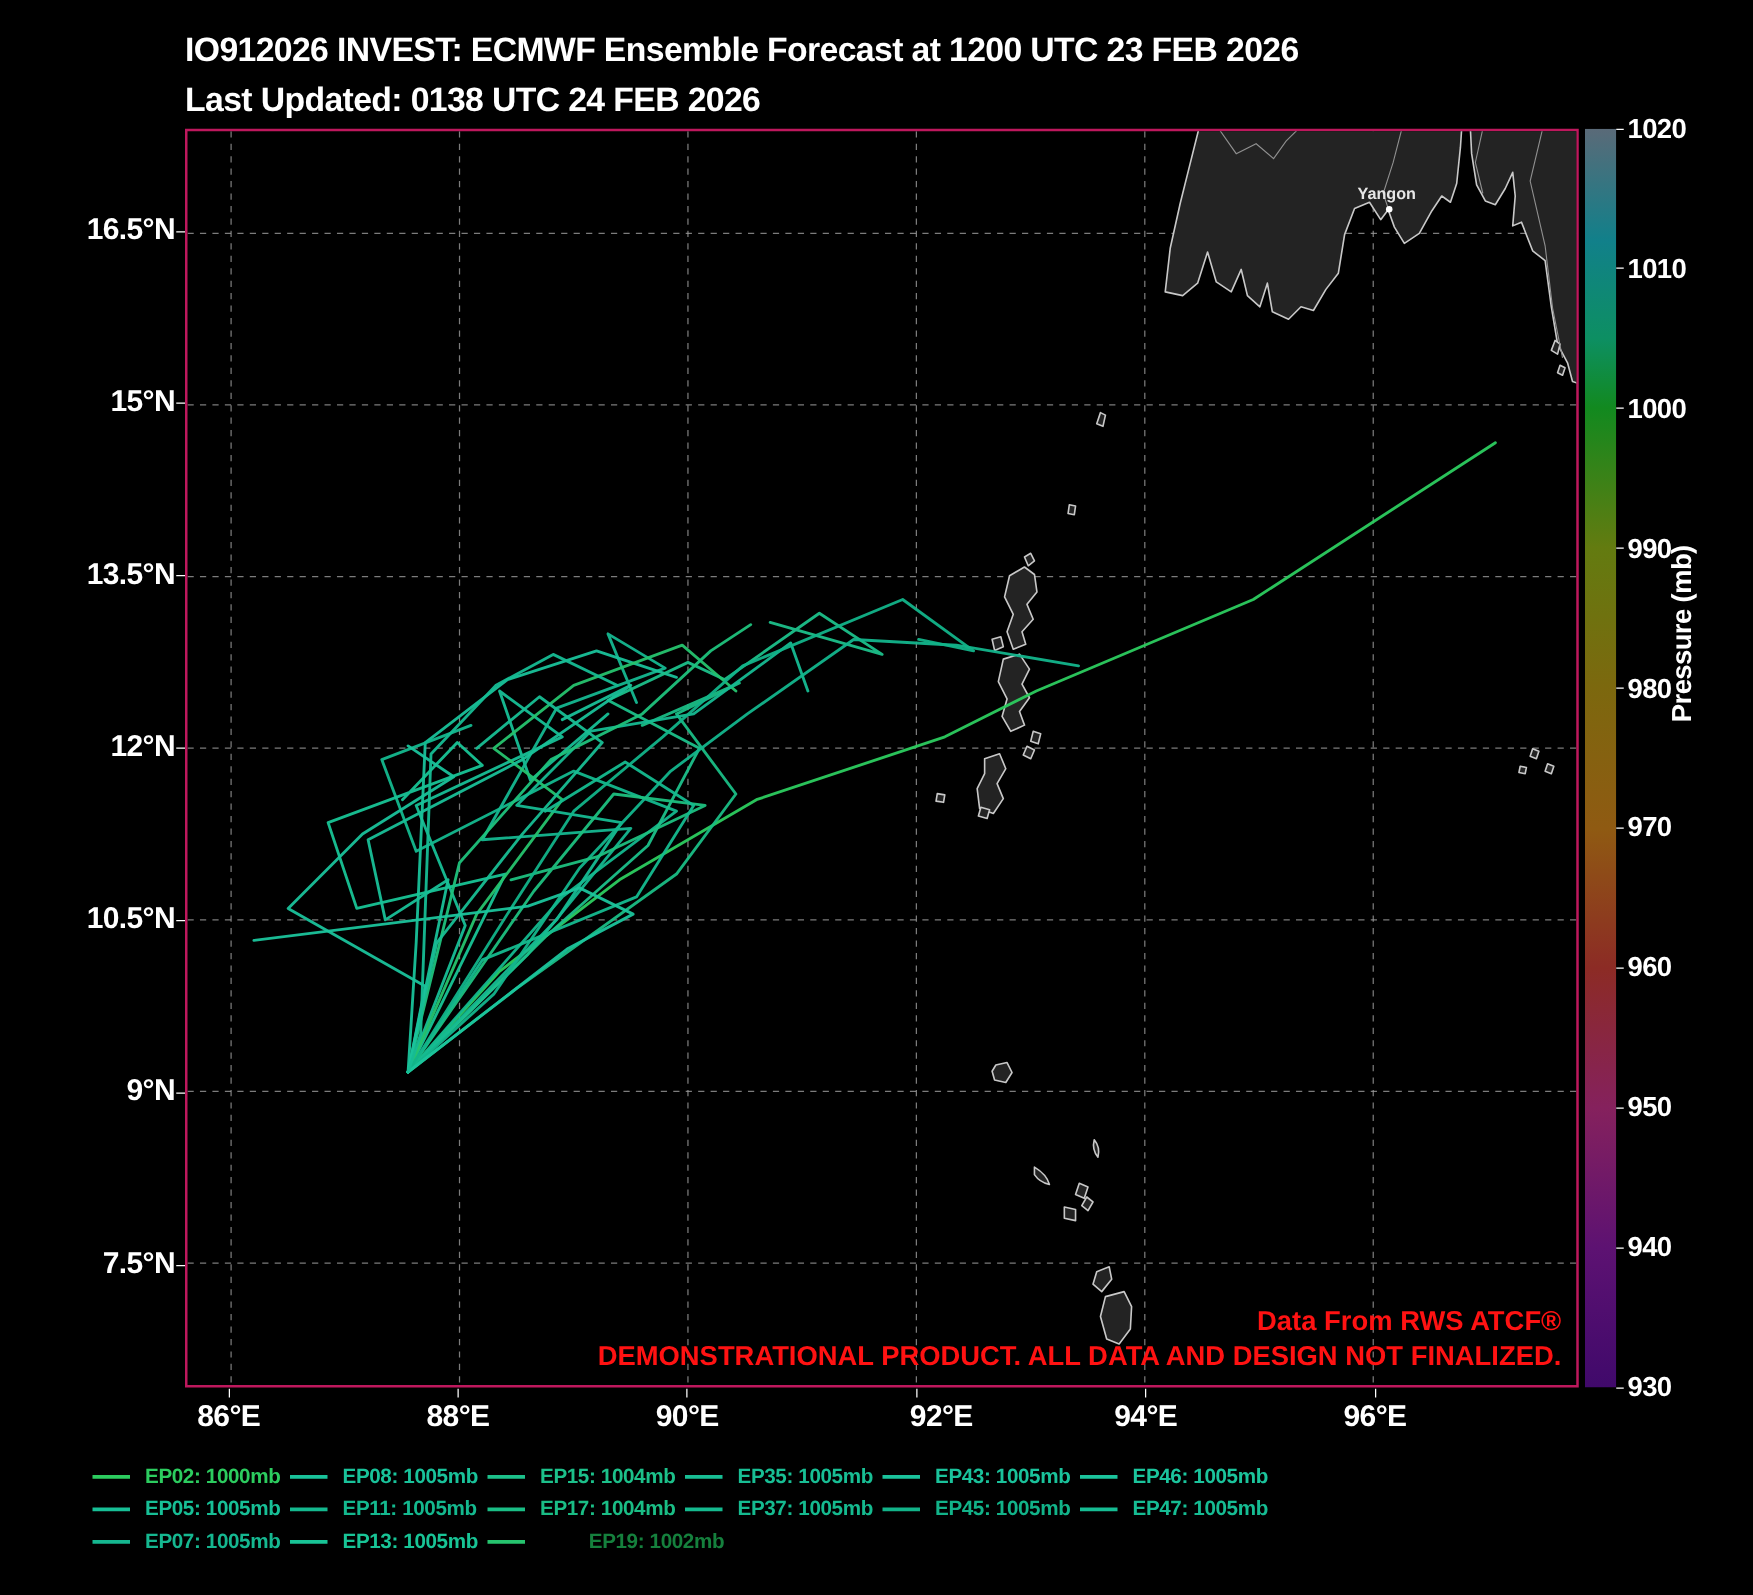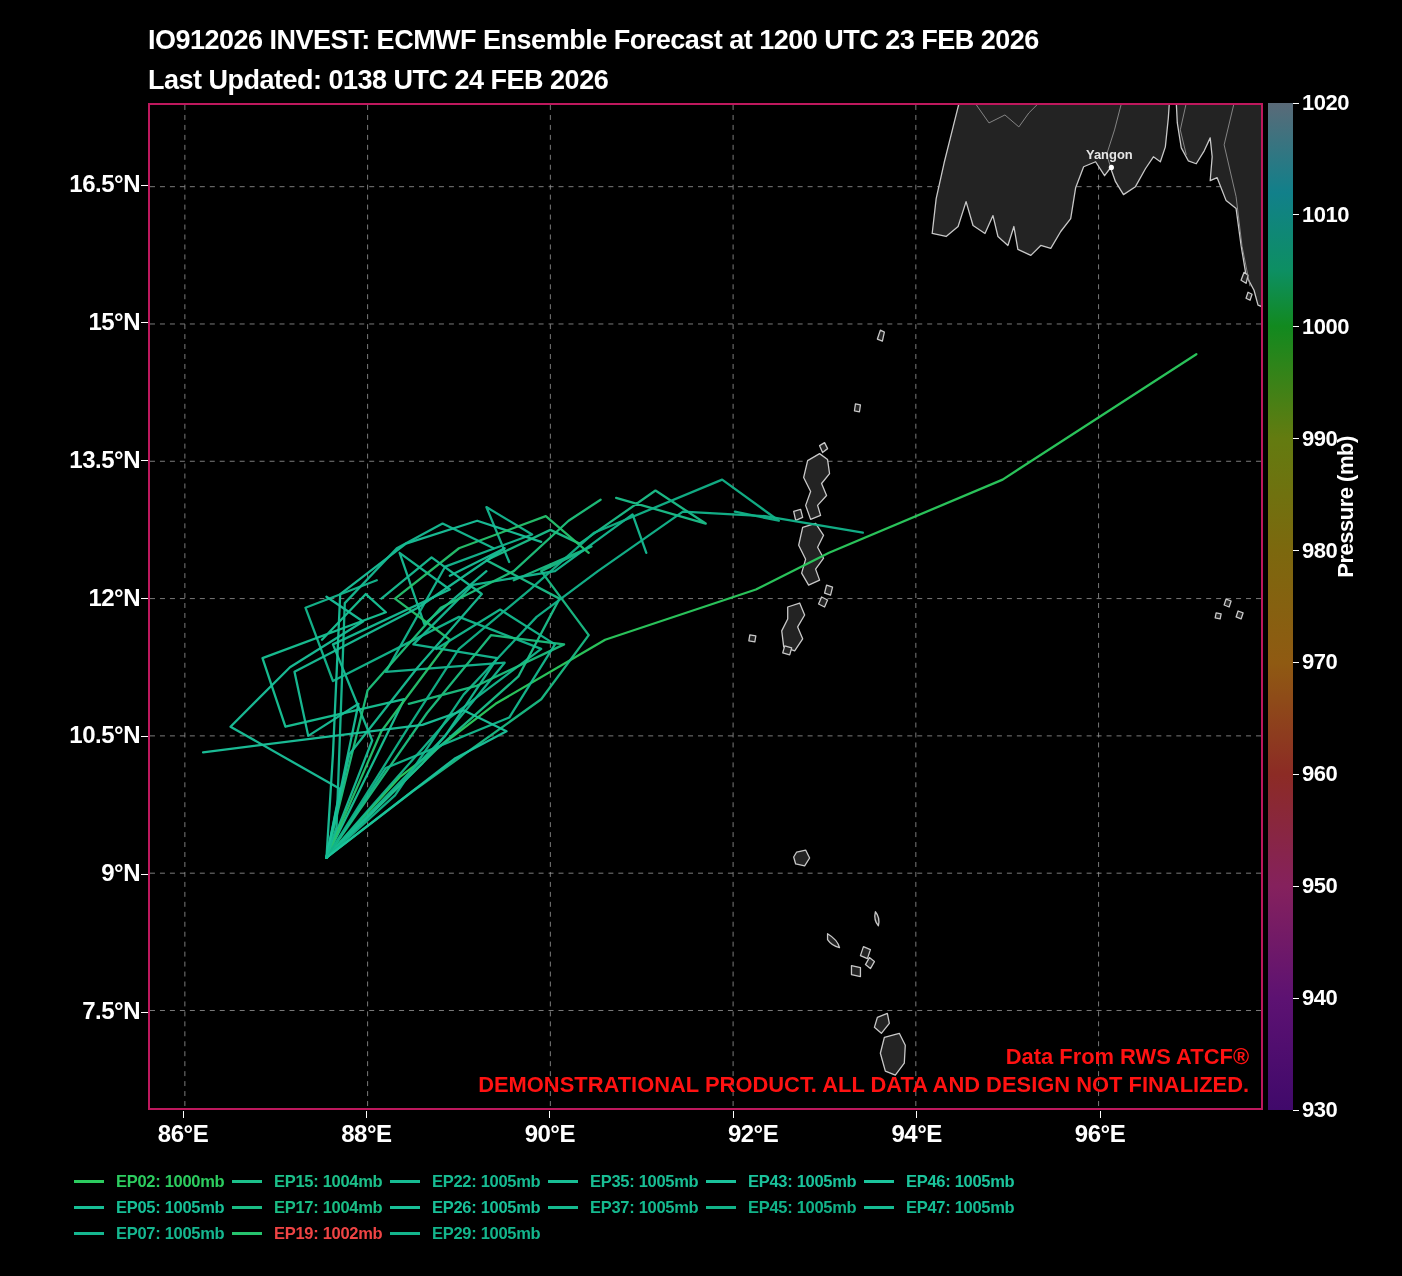--- a/index.html
+++ b/index.html
@@ -195,44 +195,44 @@
           <span class="legend-swatch" style="background:#17bf96;"></span>
           <span class="legend-text" style="color:#17bf96;">EP05: 1005mb</span>
         </div>
         <div class="legend-item">
           <span class="legend-swatch" style="background:#15b790;"></span>
           <span class="legend-text" style="color:#15b790;">EP07: 1005mb</span>
         </div>
       </div>
       <div class="legend-col">
         <div class="legend-item">
+          <span class="legend-swatch" style="background:#19c29a;"></span>
+          <span class="legend-text" style="color:#19c29a;">EP08: 1005mb</span>
+        </div>
+        <div class="legend-item">
+          <span class="legend-swatch" style="background:#14b88e;"></span>
+          <span class="legend-text" style="color:#14b88e;">EP11: 1005mb</span>
+        </div>
+        <div class="legend-item">
+          <span class="legend-swatch" style="background:#18c496;"></span>
+          <span class="legend-text" style="color:#18c496;">EP13: 1005mb</span>
+        </div>
+      </div>
+      <div class="legend-col">
+        <div class="legend-item">
           <span class="legend-swatch" style="background:#1cc08a;"></span>
           <span class="legend-text" style="color:#1cc08a;">EP15: 1004mb</span>
         </div>
         <div class="legend-item">
           <span class="legend-swatch" style="background:#1abd85;"></span>
           <span class="legend-text" style="color:#1abd85;">EP17: 1004mb</span>
         </div>
         <div class="legend-item">
           <span class="legend-swatch" style="background:#26c36e;"></span>
-          <span class="legend-text" style="color:#ef4444;">EP19: 1002mb</span>
-        </div>
-      </div>
-      <div class="legend-col">
-        <div class="legend-item">
-          <span class="legend-swatch" style="background:#16bb92;"></span>
-          <span class="legend-text" style="color:#16bb92;">EP22: 1005mb</span>
-        </div>
-        <div class="legend-item">
-          <span class="legend-swatch" style="background:#19c098;"></span>
-          <span class="legend-text" style="color:#19c098;">EP26: 1005mb</span>
-        </div>
-        <div class="legend-item">
-          <span class="legend-swatch" style="background:#13b58c;"></span>
-          <span class="legend-text" style="color:#13b58c;">EP29: 1005mb</span>
+          <span class="legend-text" style="color:#15803d;margin-left:39px;">EP19: 1002mb</span>
         </div>
       </div>
       <div class="legend-col">
         <div class="legend-item">
           <span class="legend-swatch" style="background:#18be94;"></span>
           <span class="legend-text" style="color:#18be94;">EP35: 1005mb</span>
         </div>
         <div class="legend-item">
           <span class="legend-swatch" style="background:#15ba8f;"></span>
           <span class="legend-text" style="color:#15ba8f;">EP37: 1005mb</span>

